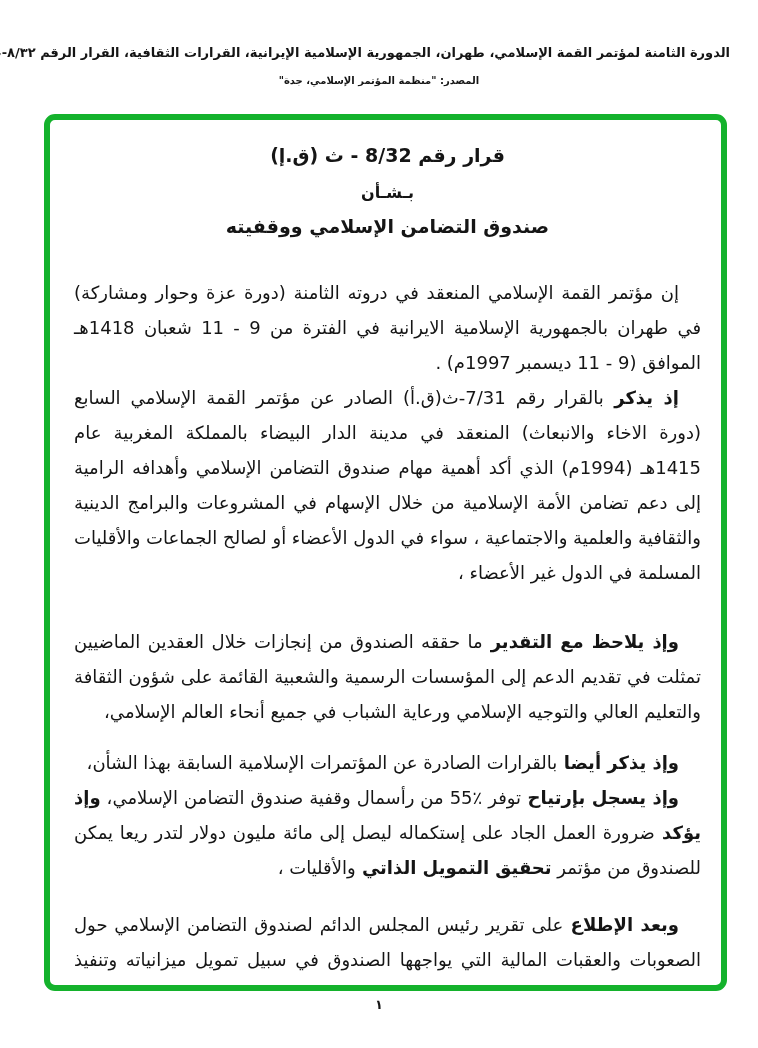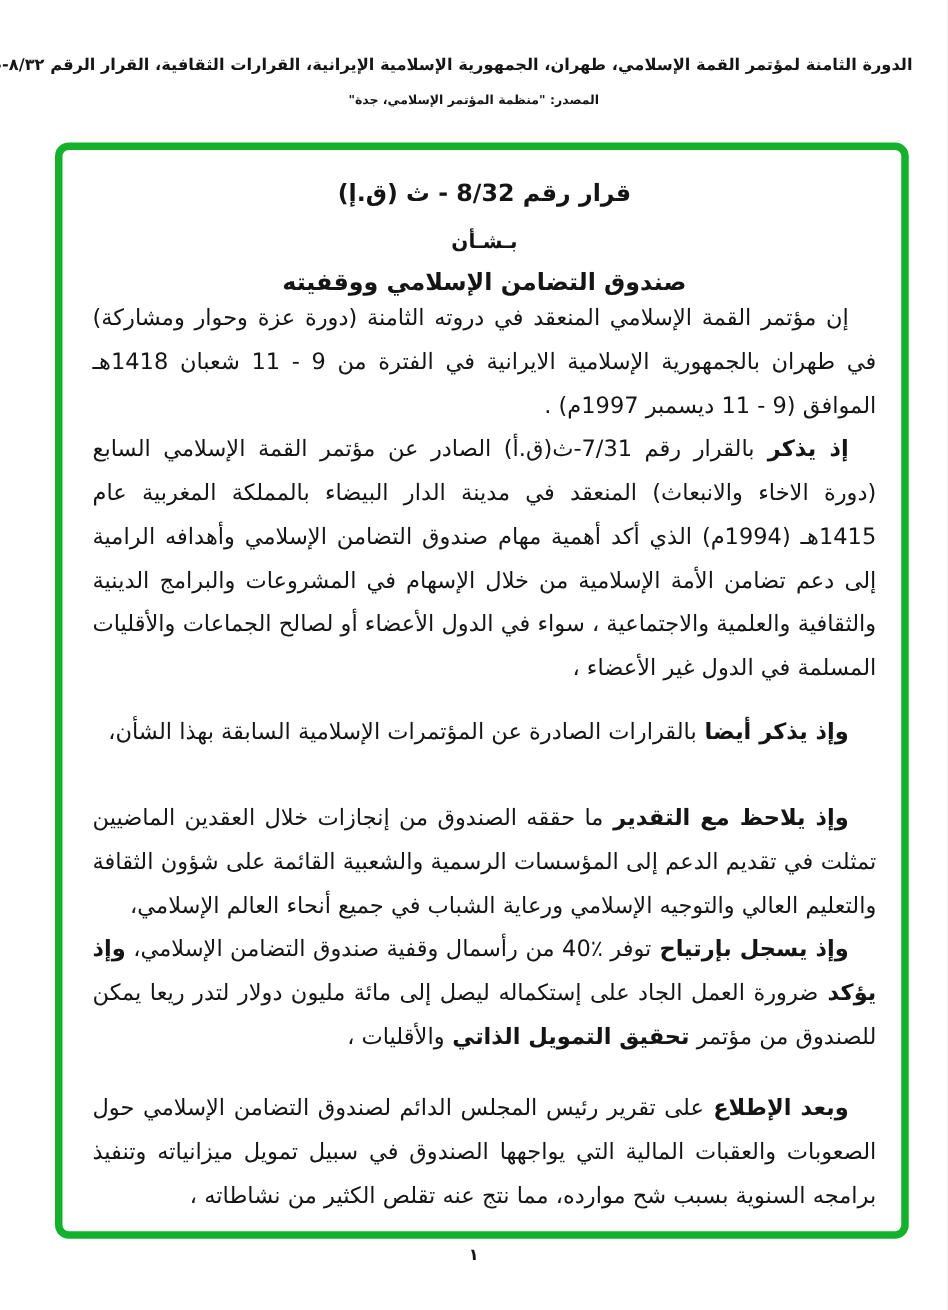--- a/index.html
+++ b/index.html
@@ -57,20 +57,21 @@
     font-weight: bold;
     margin-top: 17px;
     text-align: center;
   }
   .title-line3 {
     font-size: 19px;
     font-weight: bold;
     margin-top: 13px;
   }
   .doc-body {
+    margin-top: 38px;
     font-size: 18px;
     line-height: 35px;
     text-align: justify;
   }
   .doc-body p.para {
     margin: 0;
     text-indent: 22px;
   }
   .doc-body p.gap-none   { margin-top: 0; }
   .doc-body p.gap-small  { margin-top: 16px; }
@@ -100,22 +101,22 @@
   <div class="green-box" style="border-color: rgb(20, 178, 44);">
     <div class="title-block">
       <div class="title-line1">قرار رقم 8/32 - ث (ق.إ)</div>
       <div class="title-line2">بـشـأن</div>
       <div class="title-line3">صندوق التضامن الإسلامي ووقفيته</div>
     </div>
 
     <div class="doc-body">
         <p class="para gap-none"><span>إن مؤتمر القمة الإسلامي المنعقد في دروته الثامنة (دورة عزة وحوار ومشاركة) في طهران بالجمهورية الإسلامية الايرانية في الفترة من 9 - 11 شعبان 1418هـ الموافق (9 - 11 ديسمبر 1997م) .</span></p>
         <p class="para gap-none"><span class="bold">إذ يذكر </span><span>بالقرار رقم 7/31-ث(ق.أ) الصادر عن مؤتمر القمة الإسلامي السابع  (دورة الاخاء والانبعاث) المنعقد في مدينة الدار البيضاء  بالمملكة المغربية عام 1415هـ (1994م) الذي أكد أهمية مهام صندوق التضامن الإسلامي وأهدافه الرامية إلى دعم تضامن الأمة الإسلامية من خلال الإسهام في المشروعات والبرامج الدينية والثقافية والعلمية والاجتماعية ، سواء في الدول الأعضاء أو لصالح الجماعات والأقليات المسلمة في الدول غير الأعضاء ،</span></p>
+        <p class="para gap-large"><span class="bold">وإذ يلاحظ مع التقدير </span><span>ما حققه الصندوق من إنجازات خلال العقدين الماضيين تمثلت في تقديم الدعم إلى المؤسسات الرسمية والشعبية القائمة على شؤون الثقافة والتعليم العالي والتوجيه الإسلامي ورعاية الشباب في جميع أنحاء العالم الإسلامي،</span></p>
         <p class="para gap-small"><span class="bold">وإذ يذكر أيضا </span><span>بالقرارات الصادرة عن المؤتمرات الإسلامية السابقة بهذا الشأن،</span></p>
-        <p class="para gap-large"><span class="bold">وإذ يلاحظ مع التقدير </span><span>ما حققه الصندوق من إنجازات خلال العقدين الماضيين تمثلت في تقديم الدعم إلى المؤسسات الرسمية والشعبية القائمة على شؤون الثقافة والتعليم العالي والتوجيه الإسلامي ورعاية الشباب في جميع أنحاء العالم الإسلامي،</span></p>
-        <p class="para gap-none"><span class="bold">وإذ يسجل بإرتياح </span><span>توفر ٪40 من رأسمال وقفية صندوق التضامن الإسلامي، </span><span class="bold">وإذ يؤكد </span><span>ضرورة العمل الجاد على إستكماله ليصل إلى مائة مليون دولار لتدر ريعا يمكن للصندوق من مؤتمر </span><span class="bold">تحقيق التمويل الذاتي </span><span>والأقليات ،</span></p>
+        <p class="para gap-none"><span class="bold">وإذ يسجل بإرتياح </span><span>توفر ٪55 من رأسمال وقفية صندوق التضامن الإسلامي، </span><span class="bold">وإذ يؤكد </span><span>ضرورة العمل الجاد على إستكماله ليصل إلى مائة مليون دولار لتدر ريعا يمكن للصندوق من مؤتمر </span><span class="bold">تحقيق التمويل الذاتي </span><span>والأقليات ،</span></p>
         <p class="para gap-medium"><span class="bold">وبعد الإطلاع </span><span>على تقرير رئيس المجلس الدائم لصندوق التضامن الإسلامي حول الصعوبات والعقبات المالية التي يواجهها الصندوق في سبيل تمويل ميزانياته وتنفيذ برامجه السنوية بسبب شح موارده، مما نتج عنه تقلص الكثير من نشاطاته ،</span></p>
       </div>
   </div>
 
   <div class="page-footer">١</div>
 
 </div>
 
 </body></html>

